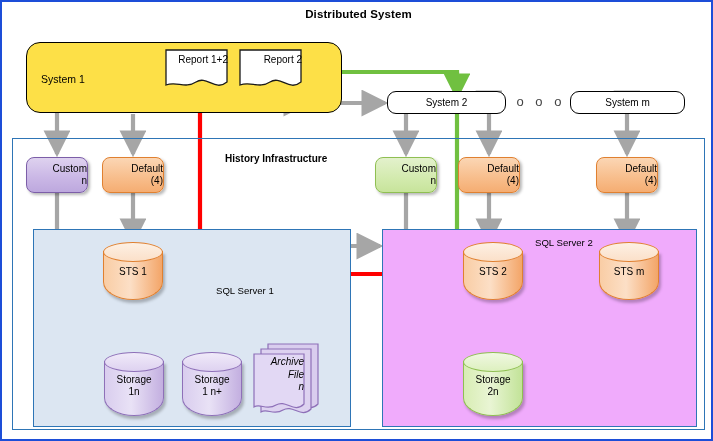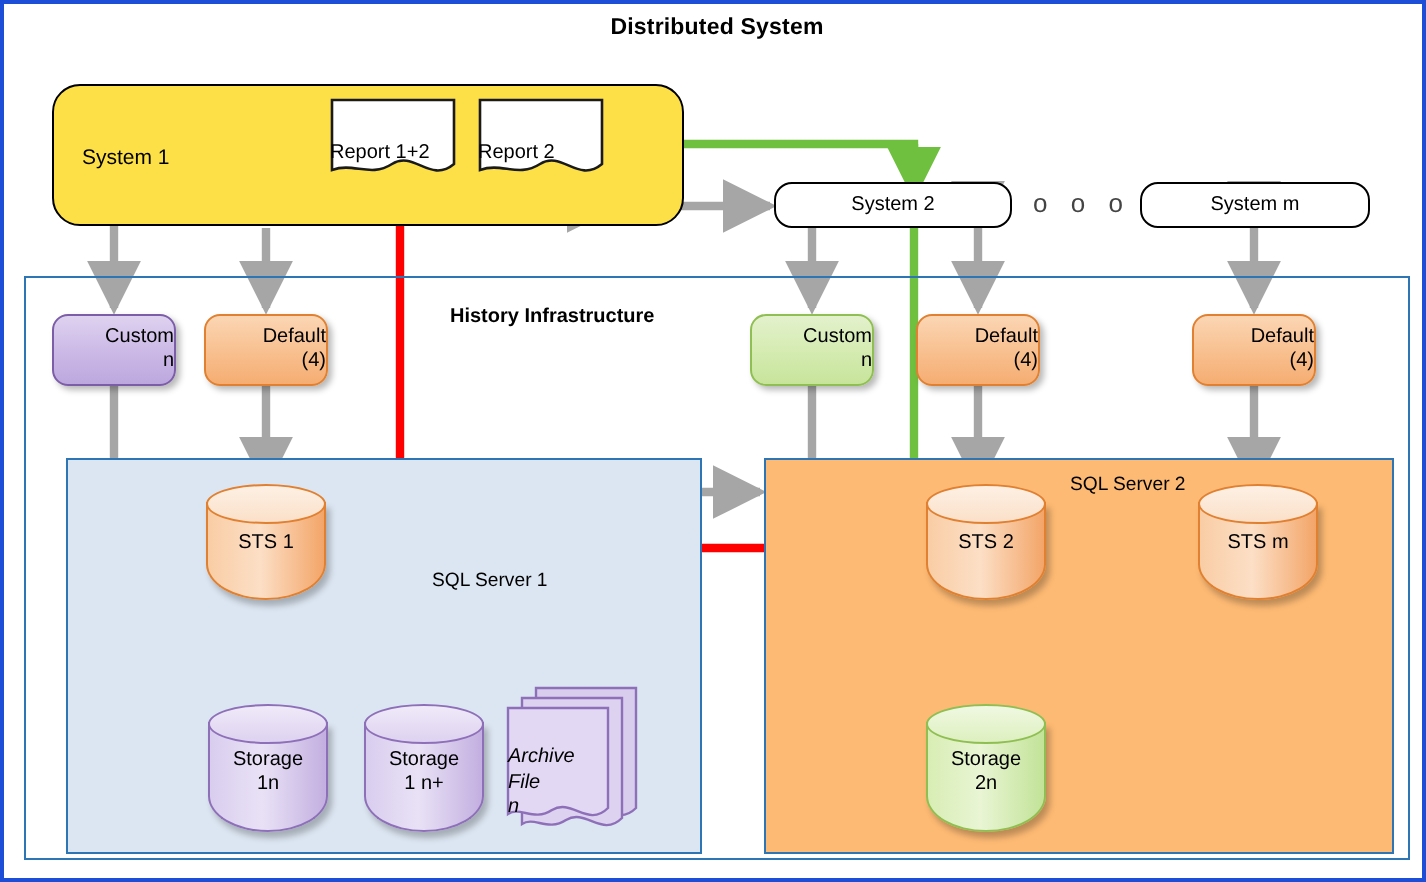--- a/index.html
+++ b/index.html
@@ -20,21 +20,21 @@
   .sysbox .t{position:absolute;font-size:10.5px;color:#000;}
 
   .smallsys{position:absolute;box-sizing:border-box;border:1.4px solid #000;
             background:#fff;border-radius:9px;display:flex;align-items:center;
             justify-content:center;font-size:10px;color:#000;}
 
   
   .frame{position:absolute;box-sizing:border-box;border:1.3px solid #2e75b6;}
   .frame-hist{background:transparent;padding-left:48px;}
   .frame-sql1{background:#dce6f2;}
-  .frame-sql2{background:#fdba74;}
+  .frame-sql2{background:#f0abfc;}
   .frame .flabel{position:absolute;font-size:10px;font-weight:bold;color:#000;
                  white-space:nowrap;}
   .frame .flabel.reg{font-weight:normal;font-size:9.6px;}
 
   
   .proc{position:absolute;box-sizing:border-box;border-radius:8px;
         display:flex;flex-direction:column;align-items:flex-end;justify-content:center;
         font-size:10px;color:#000;line-height:1.2;
         box-shadow:2px 2px 3px rgba(0,0,0,.28);}
   .proc span{display:block;}
@@ -61,22 +61,22 @@
   .cyl.orange{--stk:#e08030;--c1:#f9cda5;--c2:#fcdfc6;--c3:#f3a568;
               --ctop1:#fdf0e4;--ctop2:#fbe0c9;}
   .cyl.purple{--stk:#8e70b8;--c1:#d9cdee;--c2:#e9e2f6;--c3:#c3afe0;
               --ctop1:#f0eaf9;--ctop2:#ded2f0;}
   .cyl.green{--stk:#8fbf52;--c1:#d8edb4;--c2:#e9f5d4;--c3:#c2e398;
              --ctop1:#f0f8e2;--ctop2:#ddf0bf;}
 
   
   .doc{position:absolute;}
   .doc svg{position:absolute;left:0;top:0;overflow:visible;}
-  .doc .dt{position:absolute;left:0;right:0;top:5px;text-align:left;
-           font-size:10px;color:#000;line-height:1.25;margin-top:17px;}
+  .doc .dt{position:absolute;left:0;right:0;top:5px;text-align:right;
+           font-size:10px;color:#000;line-height:1.25;}
   .doc .dt.arch{top:9px;}
 </style>
 </head>
 <body>
 
 <div id="stage">
 
   <svg class="svgroot" viewBox="0 0 713 441">
     <defs>
       <marker id="ag" markerWidth="7" markerHeight="7" refX="5.6" refY="3.2" orient="auto">

